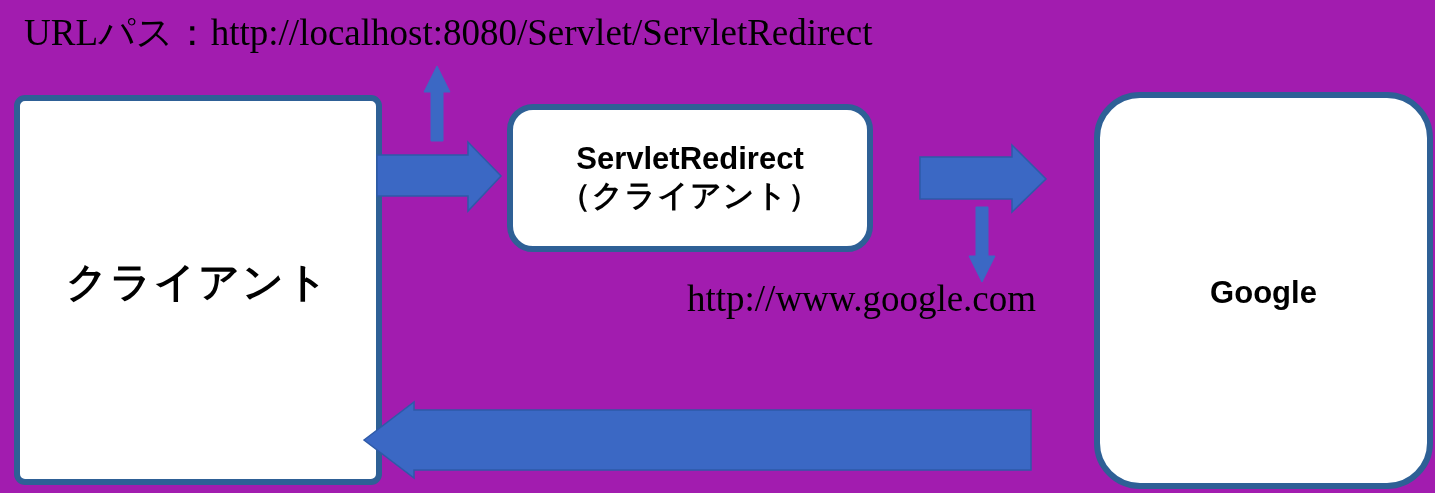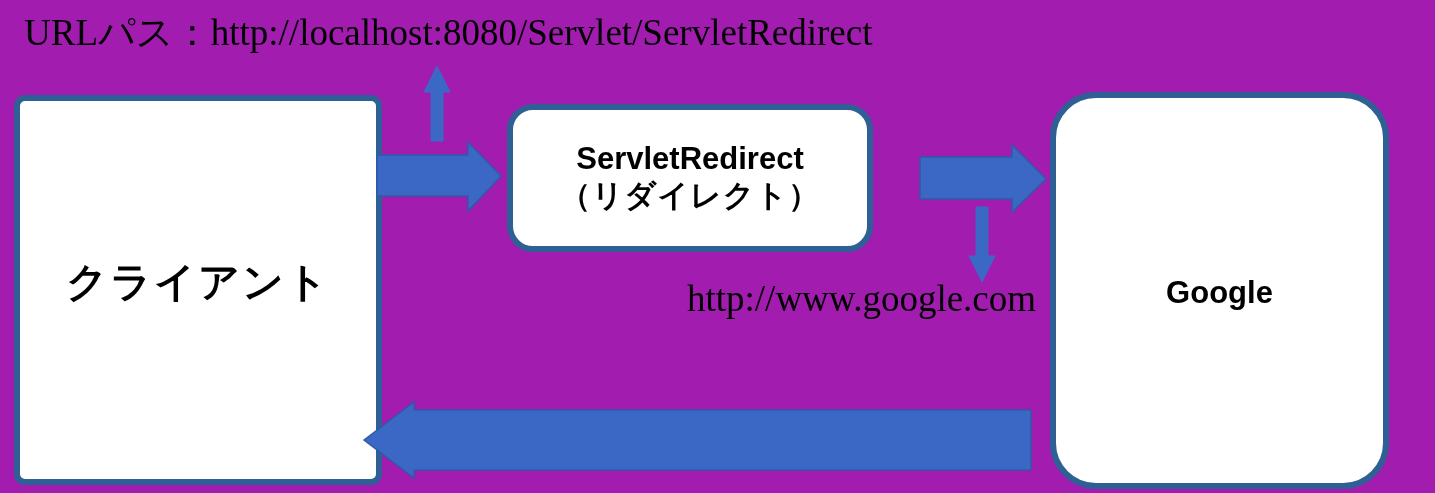--- a/index.html
+++ b/index.html
@@ -74,21 +74,21 @@
     line-height: 1.18;
   }
   #servlet-box .node-label {
     font-size: 31px;
   }
   #servlet-box .node-label-sub {
     font-size: 31px;
     letter-spacing: 1px;
   }
   #google-box {
-    left: 1050px;
+    left: 1094px;
     top: 92px;
     width: 339px;
     height: 397px;
     border-radius: 46px;
   }
   #google-box .node-label {
     font-size: 31px;
     position: relative;
     top: 2px;
   }
@@ -109,21 +109,21 @@
 <div id="stage">
 
   <div class="serif-text" id="url-path-label">URLパス：http://localhost:8080/Servlet/ServletRedirect</div>
 
   <div class="node-box" id="client-box">
     <span class="node-label">クライアント</span>
   </div>
 
   <div class="node-box" id="servlet-box">
     <span class="node-label">ServletRedirect</span>
-    <span class="node-label-sub">（リダイレクト）</span>
+    <span class="node-label-sub">（クライアント）</span>
   </div>
 
   <div class="node-box" id="google-box">
     <span class="node-label">Google</span>
   </div>
 
   <div class="serif-text" id="google-url-label">http://www.google.com</div>
 
   <svg id="arrow-layer" viewBox="0 0 1435 493" width="1435" height="493">
 

